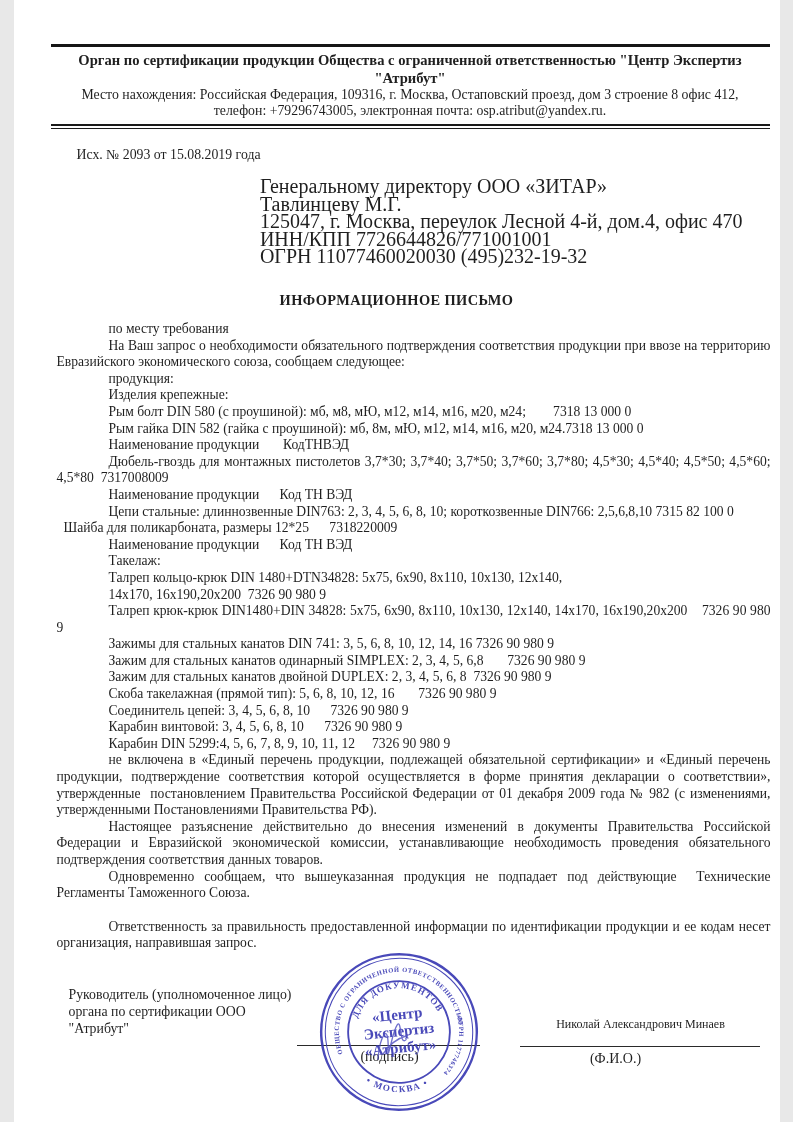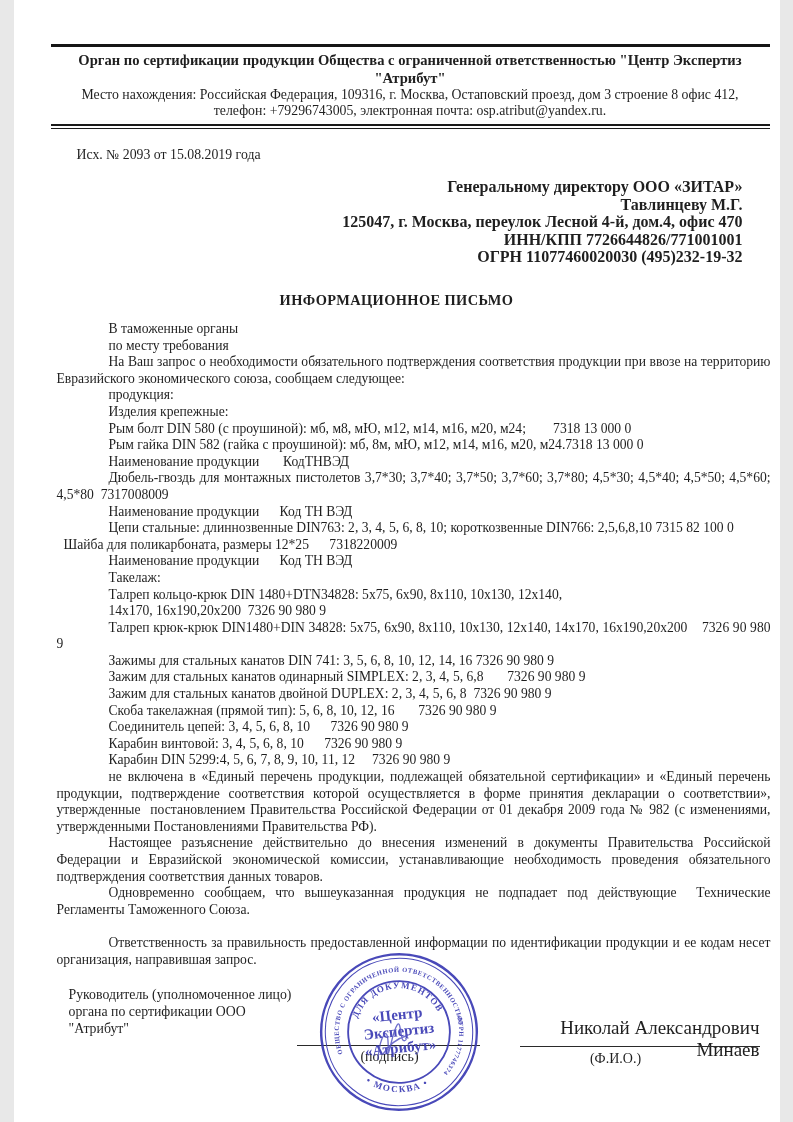--- a/index.html
+++ b/index.html
@@ -21,21 +21,21 @@
     line-height:16.4px;
     font-size:13.8px;
   }
   .header .org{font-weight:bold;font-size:14.6px;line-height:18px;}
   .header .rule-a{border-top:2px solid #1a1a1a;margin-top:4px;}
   .header .rule-b{border-top:1px solid #1a1a1a;margin-top:2px;}
   
   .ref{position:absolute;left:63px;top:147px;font-size:13.8px;}
   .addressee{
     position:absolute;right:37px;top:178px;
-    text-align:right;font-size:16px;line-height:17.6px;font-weight:bold;
+    font-size:20px;line-height:17.6px;
   }
   
   .title{
     position:absolute;left:0;top:292px;width:100%;
     text-align:center;font-weight:bold;font-size:14.4px;letter-spacing:.4px;
   }
   
   .body{
     position:absolute;left:43px;top:321px;width:714px;
     font-size:13.6px;text-align:justify;
@@ -44,21 +44,21 @@
   .body p.ti-sm{text-indent:7px;}
   .body p.mt-gap{margin-top:17px;}
   
   .sig-role{position:absolute;left:55px;top:986px;width:232px;font-size:13.8px;line-height:17.2px;}
   .sig-line{position:absolute;border-top:1px solid #2a2a2a;height:0;}
   .sig-line.left{left:283px;top:1045px;width:183px;}
   .sig-line.right{left:506px;top:1046px;width:240px;}
   .sig-caption{position:absolute;text-align:center;font-size:14px;}
   .sig-caption.left{left:300px;top:1049px;width:152px;}
   .sig-caption.right{left:482px;top:1051px;width:240px;}
-  .sig-name{position:absolute;left:508px;top:1017px;width:238px;text-align:right;font-size:19px;}
+  .sig-name{position:absolute;left:508px;top:1017px;width:238px;text-align:center;font-size:12px;}
   
   .stamp{
     position:absolute;left:302px;top:949px;width:166px;height:166px;
     transform:rotate(-6deg);
     opacity:.93;
   }
   .stamp text{font-family:"Liberation Serif", serif;}
   .stamp .ring{font-size:6.3px;font-weight:bold;letter-spacing:.55px;}
   .stamp .inner-arc{font-size:8.6px;font-weight:bold;letter-spacing:1.1px;}
   .stamp .bottom{font-size:8.8px;font-weight:bold;letter-spacing:1.4px;}
@@ -83,21 +83,20 @@
     <div>Генеральному директору ООО «ЗИТАР»</div>
     <div>Тавлинцеву М.Г.</div>
     <div>125047, г. Москва, переулок Лесной 4-й, дом.4, офис 470</div>
     <div>ИНН/КПП 7726644826/771001001</div>
     <div>ОГРН 11077460020030 (495)232-19-32</div>
   </div>
 
   <div class="title">ИНФОРМАЦИОННОЕ ПИСЬМО</div>
 
   <div class="body">
-    <p>В таможенные органы</p>
     <p>по месту требования</p>
     <p>На Ваш запрос о необходимости обязательного подтверждения соответствия продукции при ввозе на территорию Евразийского экономического союза, сообщаем следующее:</p>
     <p>продукция:</p>
     <p>Изделия крепежные:</p>
     <p>Рым болт DIN 580 (с проушиной): мб, м8, мЮ, м12, м14, м16, м20, м24;&nbsp;&nbsp;&nbsp;&nbsp;&nbsp;&nbsp;&nbsp;&nbsp;7318 13 000 0</p>
     <p>Рым гайка DIN 582 (гайка с проушиной): мб, 8м, мЮ, м12, м14, м16, м20, м24.7318 13 000 0</p>
     <p>Наименование продукции&nbsp;&nbsp;&nbsp;&nbsp;&nbsp;&nbsp;&nbsp;КодТНВЭД</p>
     <p>Дюбель-гвоздь для монтажных пистолетов 3,7*30; 3,7*40; 3,7*50; 3,7*60; 3,7*80; 4,5*30; 4,5*40; 4,5*50; 4,5*60; 4,5*80&nbsp;&nbsp;7317008009</p>
     <p>Наименование продукции&nbsp;&nbsp;&nbsp;&nbsp;&nbsp;&nbsp;Код ТН ВЭД</p>
     <p>Цепи стальные: длиннозвенные DIN763: 2, 3, 4, 5, 6, 8, 10; короткозвенные DIN766: 2,5,6,8,10 7315 82 100 0</p>

